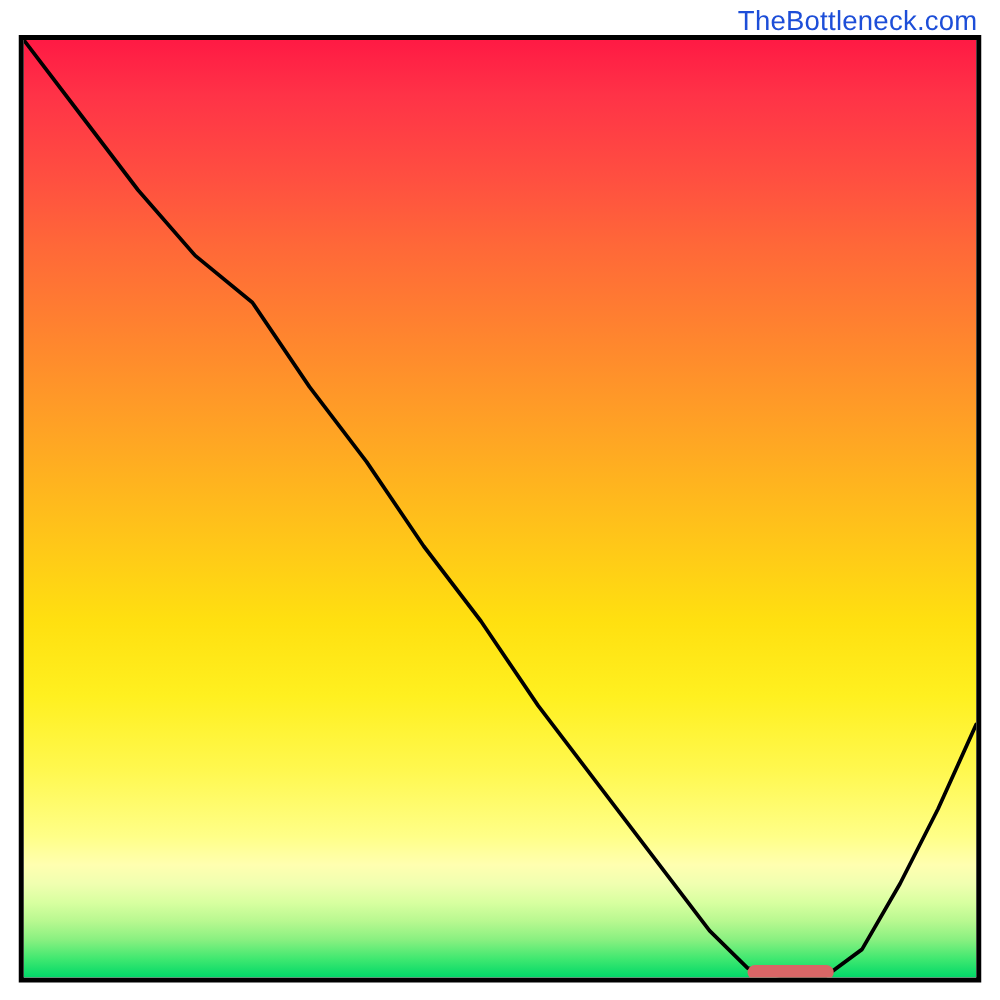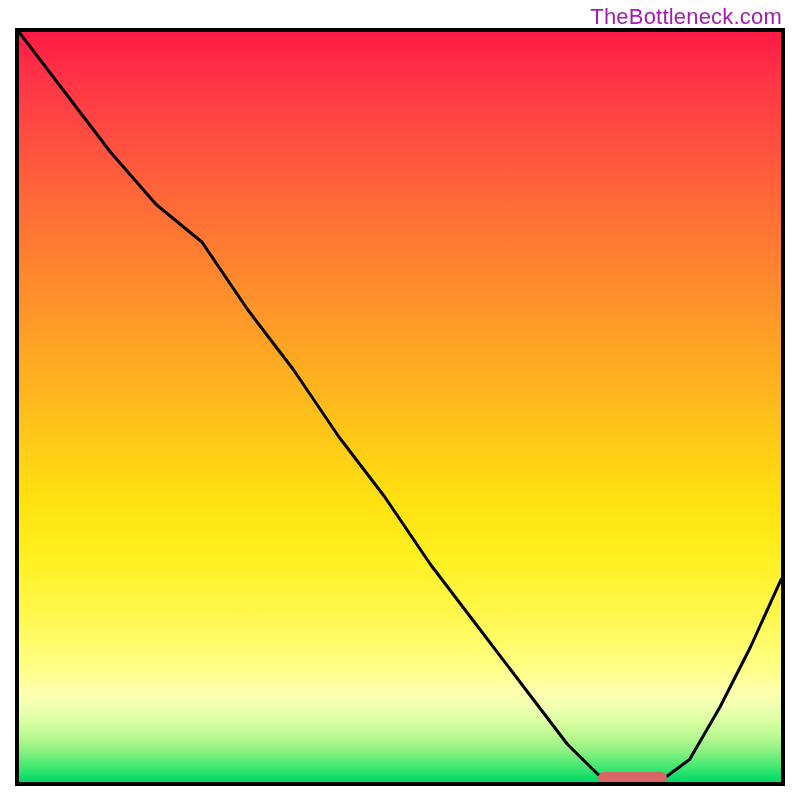--- a/index.html
+++ b/index.html
@@ -9,21 +9,21 @@
     background: #ffffff;
     position: relative;
     font-family: Arial, sans-serif;
   }
   .watermark {
     position: absolute;
     top: 4px;
     right: 18px;
     font-size: 22px;
     font-weight: 500;
-    color: #a21caf;
+    color: #1d4ed8;
     letter-spacing: 0.2px;
   }
   .chart-container {
     position: absolute;
     top: 28px;
     left: 15px;
     width: 770px;
     height: 758px;
     border: 4px solid #000000;
     overflow: hidden;

